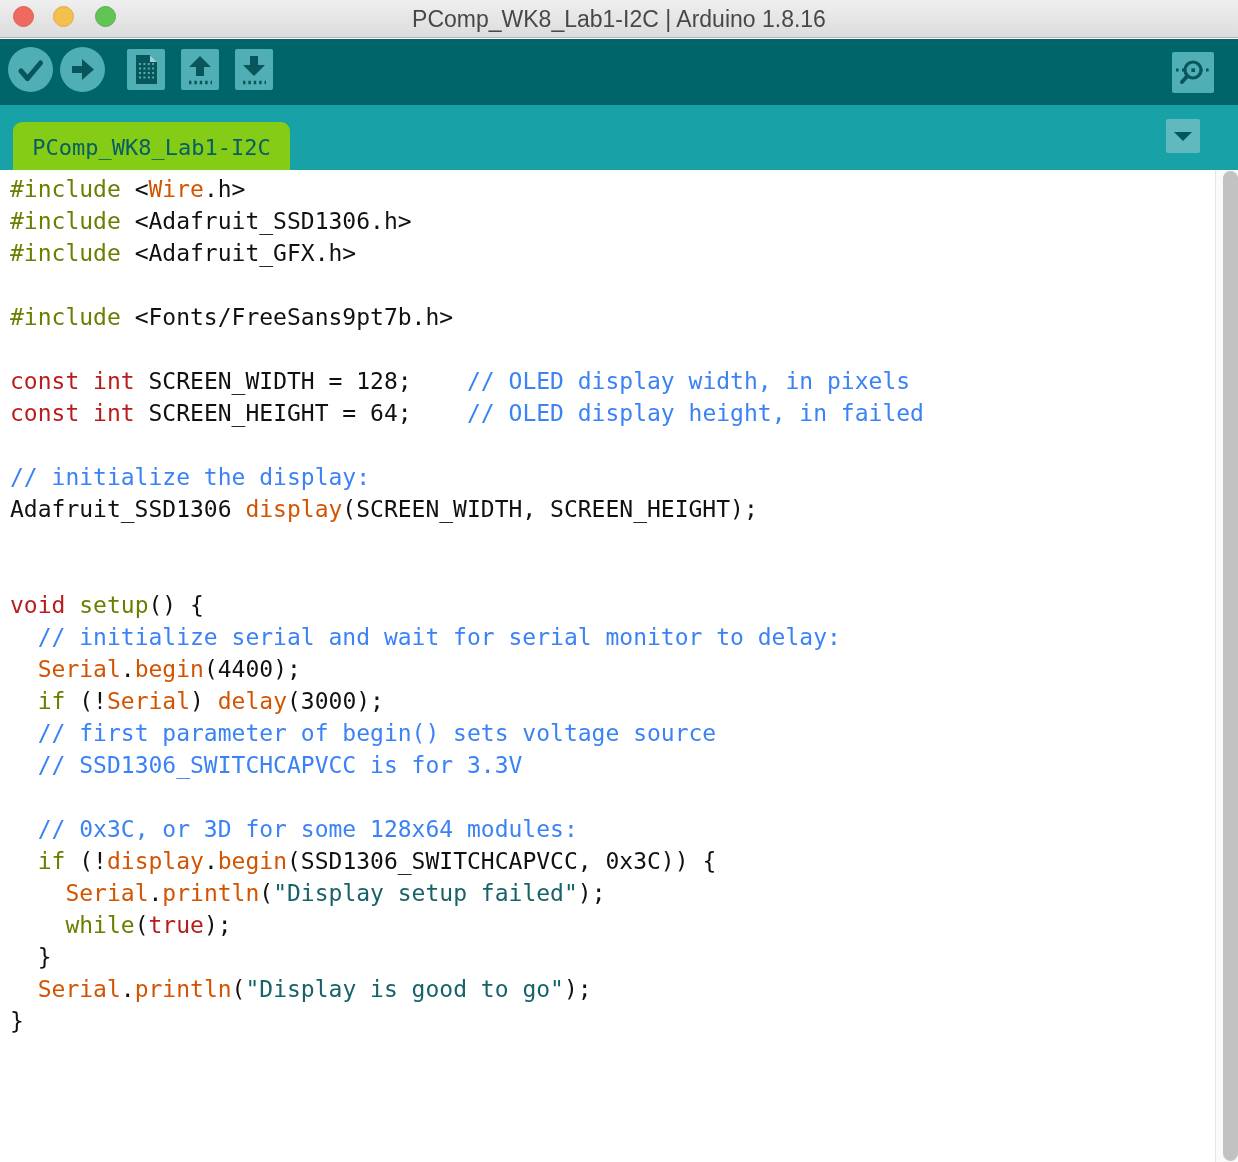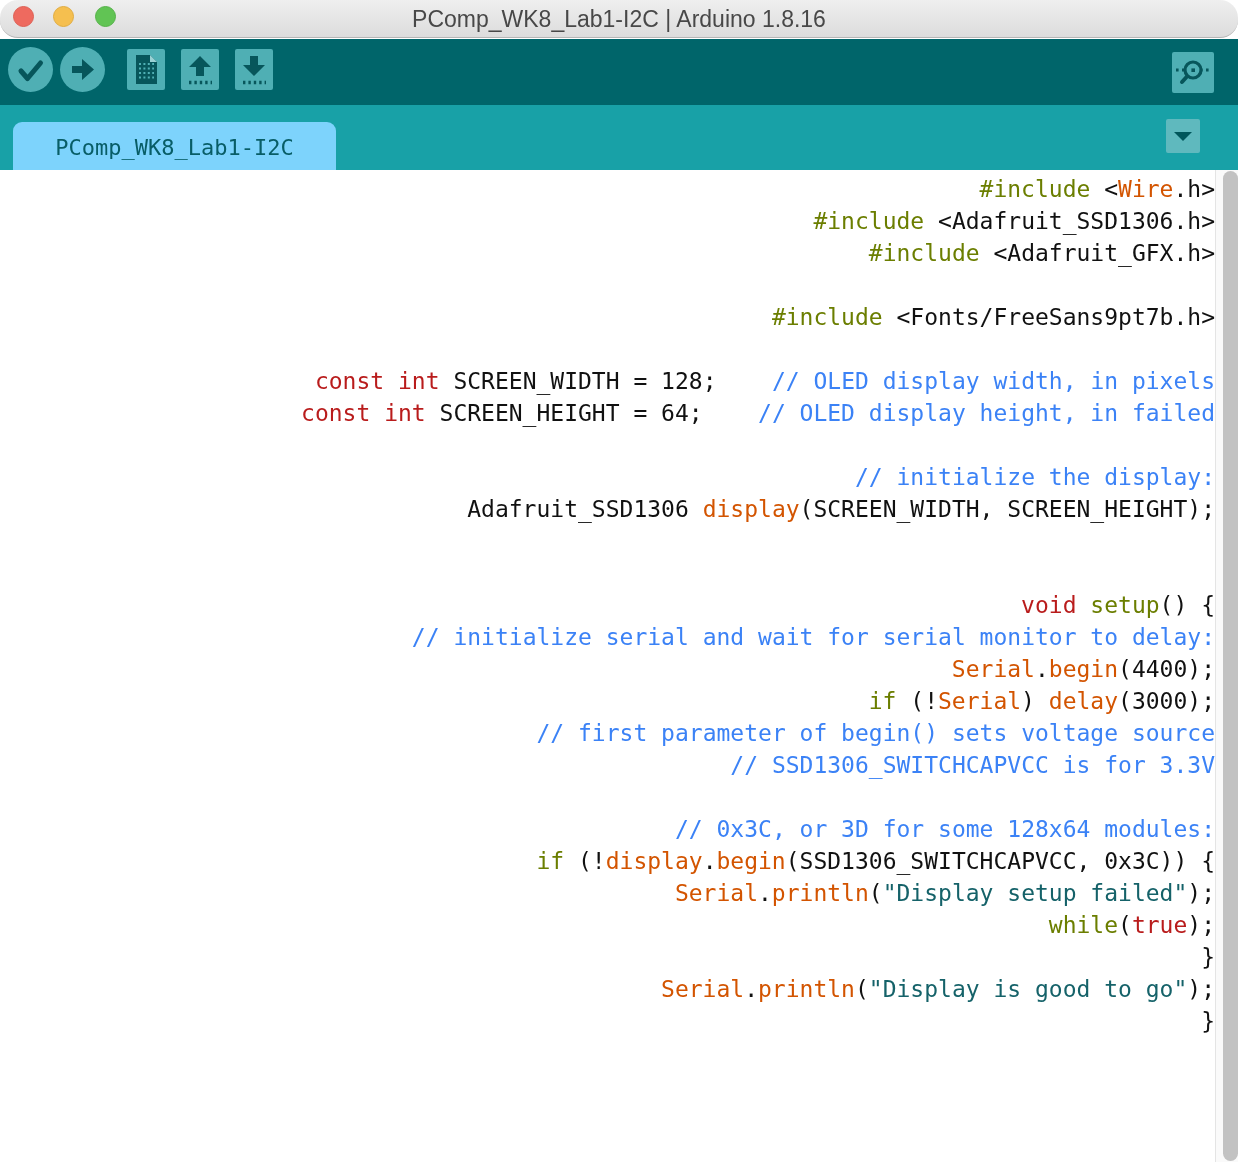--- a/index.html
+++ b/index.html
@@ -4,21 +4,21 @@
 <style>
   html,body{margin:0;padding:0;}
   body{
     width:1238px;height:1162px;overflow:hidden;position:relative;
     background:#ffffff;font-family:"DejaVu Sans Mono",monospace;
   }
   
   .titlebar{
     position:absolute;top:0;left:0;width:1238px;height:38px;
     background:linear-gradient(#efefef,#dcdcdc);
-    border-bottom:1px solid #b5b5b5;box-sizing:border-box;border-radius:18px;
+    border-bottom:1px solid #b5b5b5;box-sizing:border-box;
   }
   .title-text{
     position:absolute;left:0;top:0;width:100%;height:38px;line-height:38px;
     text-align:center;font-family:"Liberation Sans",sans-serif;
     font-size:23px;color:#484848;
   }
   .tl{position:absolute;top:6px;width:21px;height:21px;border-radius:50%;box-sizing:border-box;}
   .tl-red{left:13px;background:#ee6a5f;border:1px solid #dd6054;}
   .tl-yellow{left:53px;background:#f5bf4f;border:1px solid #e0ac41;}
   .tl-green{left:95px;background:#61c454;border:1px solid #55b249;}
@@ -38,36 +38,35 @@
   #btn-new{left:127px;}
   #btn-open{left:181px;}
   #btn-save{left:235px;}
   #btn-serial{left:1172px;top:13px;width:42px;height:41px;border-radius:2px;}
   
   .tabstrip{
     position:absolute;top:105px;left:0;width:1238px;height:65px;
     background:#18a1a7;
   }
   .tab{
-    position:absolute;left:13px;top:17px;width:323px;height:48px;
-    background:#7dd3fc;border-radius:9px 9px 0 0;
+    position:absolute;left:13px;top:17px;width:277px;height:48px;
+    background:#84cc16;border-radius:9px 9px 0 0;
     text-align:center;line-height:52px;font-size:22px;color:#085d66;
     cursor:pointer;
   }
   .dropbtn{
     position:absolute;left:1166px;top:14px;width:34px;height:34px;
     background:#5fb9be;border-radius:2px;display:flex;
     align-items:center;justify-content:center;cursor:pointer;
   }
   
   .editor{
     position:absolute;top:170px;left:0;width:1215px;height:992px;
     background:#ffffff;box-sizing:border-box;padding:3px 0 0 10px;
     cursor:text;
-    text-align:right;
   }
   .line{height:32px;line-height:32px;font-size:23px;white-space:pre;}
   .pl{color:#111111;}
   .kw{color:#6b7e00;}   
   .ty{color:#b91c1c;}   
   .fn{color:#d35400;}   
   .st{color:#156269;}   
   .cm{color:#3b82f6;}   
   
   .scroll-track{

